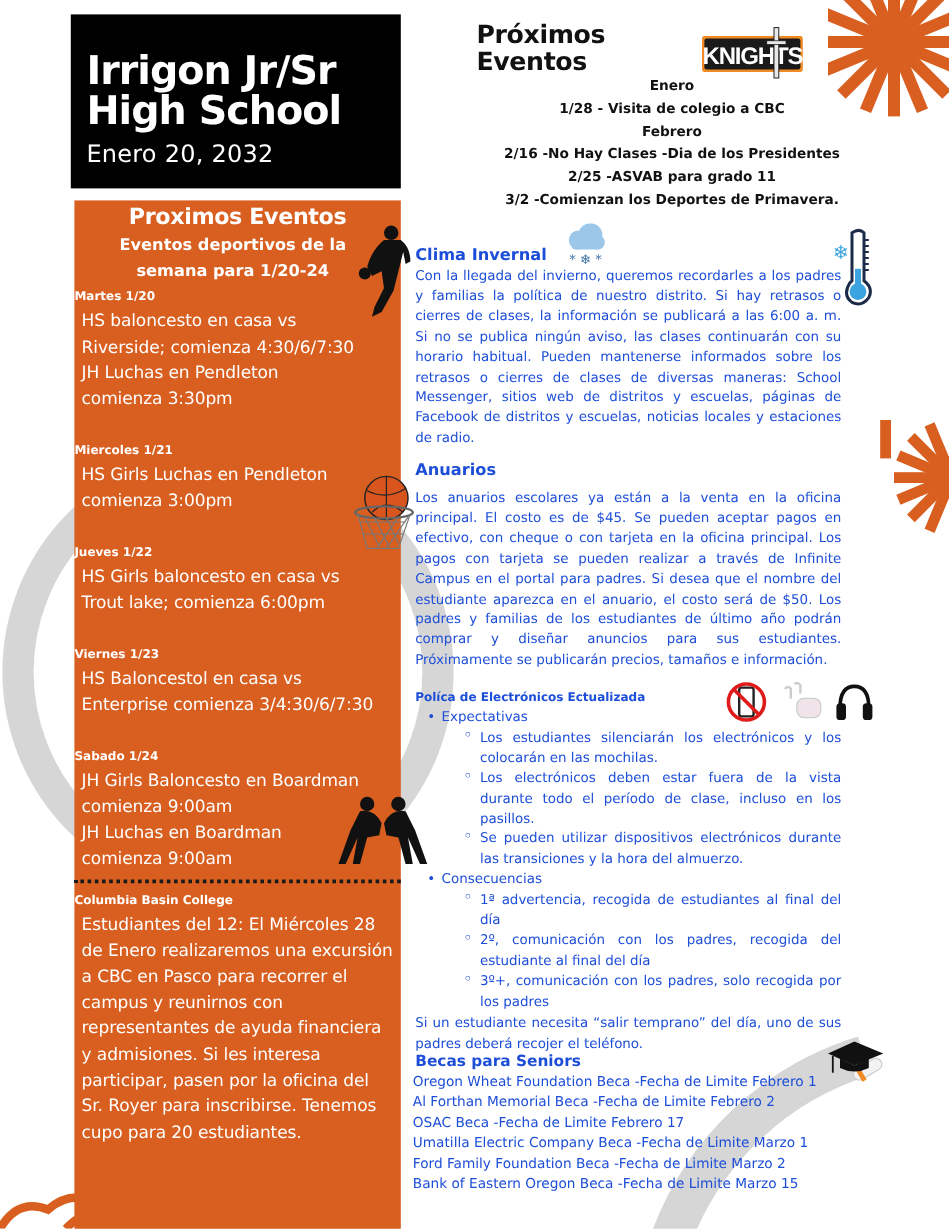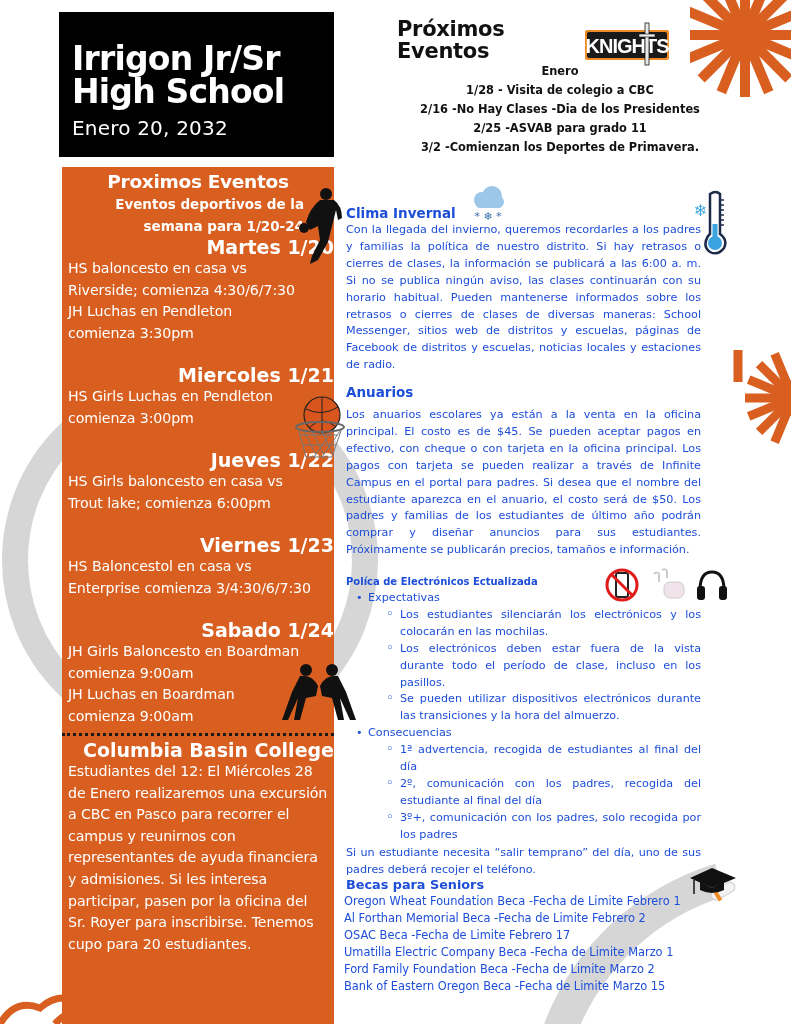--- a/index.html
+++ b/index.html
@@ -18,22 +18,22 @@
     font-size: 33px; line-height: 33px; letter-spacing: -0.8px;
   }
   .title-block .date { font-size: 20px; margin-top: 8px; font-weight: normal; letter-spacing: 0.2px; }
 
   
   .left-col {
     position: absolute; left: 62px; top: 167px; width: 272px; height: 953px;
     background: #d95f20; color: #fff; padding-top: 4px;
   }
   .left-col .head1 { text-align: center; font-weight: bold; font-size: 18.5px; line-height: 22px; letter-spacing: -0.3px; }
-  .left-col .head2 { text-align: right; font-weight: bold; font-size: 13.5px; line-height: 22px; padding: 0 30px 0 22px; }
-  .left-col .day { text-align: right; font-weight: bold; font-size: 19px; line-height: 21px; }
+  .left-col .head2 { text-align: center; font-weight: bold; font-size: 13.5px; line-height: 22px; padding: 0 30px 0 22px; }
+  .left-col .day { text-align: left; font-weight: bold; font-size: 10px; line-height: 21px; }
   .left-col .line { font-size: 14.2px; line-height: 21.5px; padding-left: 6px; white-space: nowrap; letter-spacing: -0.1px; }
   .left-col .gap { height: 21px; }
   .dotted { border-top: 3px dotted #1a1a1a; margin: 6px 0 4px 0; }
   .cbc-text { font-size: 14.2px; line-height: 21.6px; padding: 0 6px; letter-spacing: -0.1px; }
 
   
   .events-title {
     position: absolute; left: 397px; top: 18px;
     font-weight: bold; font-size: 21px; line-height: 22px; color: #111; letter-spacing: -0.3px;
   }
@@ -126,20 +126,21 @@
 <svg class="logo" viewBox="0 0 88 44">
   <rect x="2" y="8" width="84" height="30" fill="#f08a24" rx="2"></rect>
   <rect x="4" y="10" width="80" height="26" fill="#1a1a1a" rx="2"></rect>
   <text x="44" y="31" text-anchor="middle" font-family="Liberation Sans, sans-serif" font-weight="bold" font-size="20" fill="#ffffff" letter-spacing="-1">KNIGHTS</text>
   <rect x="62" y="1" width="4" height="42" fill="#e8e8e8" stroke="#1a1a1a" stroke-width="0.8"></rect>
   <rect x="56" y="12" width="16" height="3" fill="#e8e8e8" stroke="#1a1a1a" stroke-width="0.6"></rect>
 </svg>
 <div class="events-list">
   <div>Enero</div>
   <div>1/28 - Visita de colegio a CBC</div>
+  <div>Febrero</div>
   <div>2/16 -No Hay Clases -Dia de los Presidentes</div>
   <div>2/25 -ASVAB para grado 11</div>
   <div>3/2 -Comienzan los Deportes de Primavera.</div>
 </div>
 
 <div class="left-col">
   <div class="head1">Proximos Eventos</div>
   <div class="head2">Eventos deportivos de la semana para 1/20-24</div>
 
   <div class="day">Martes 1/20</div>

